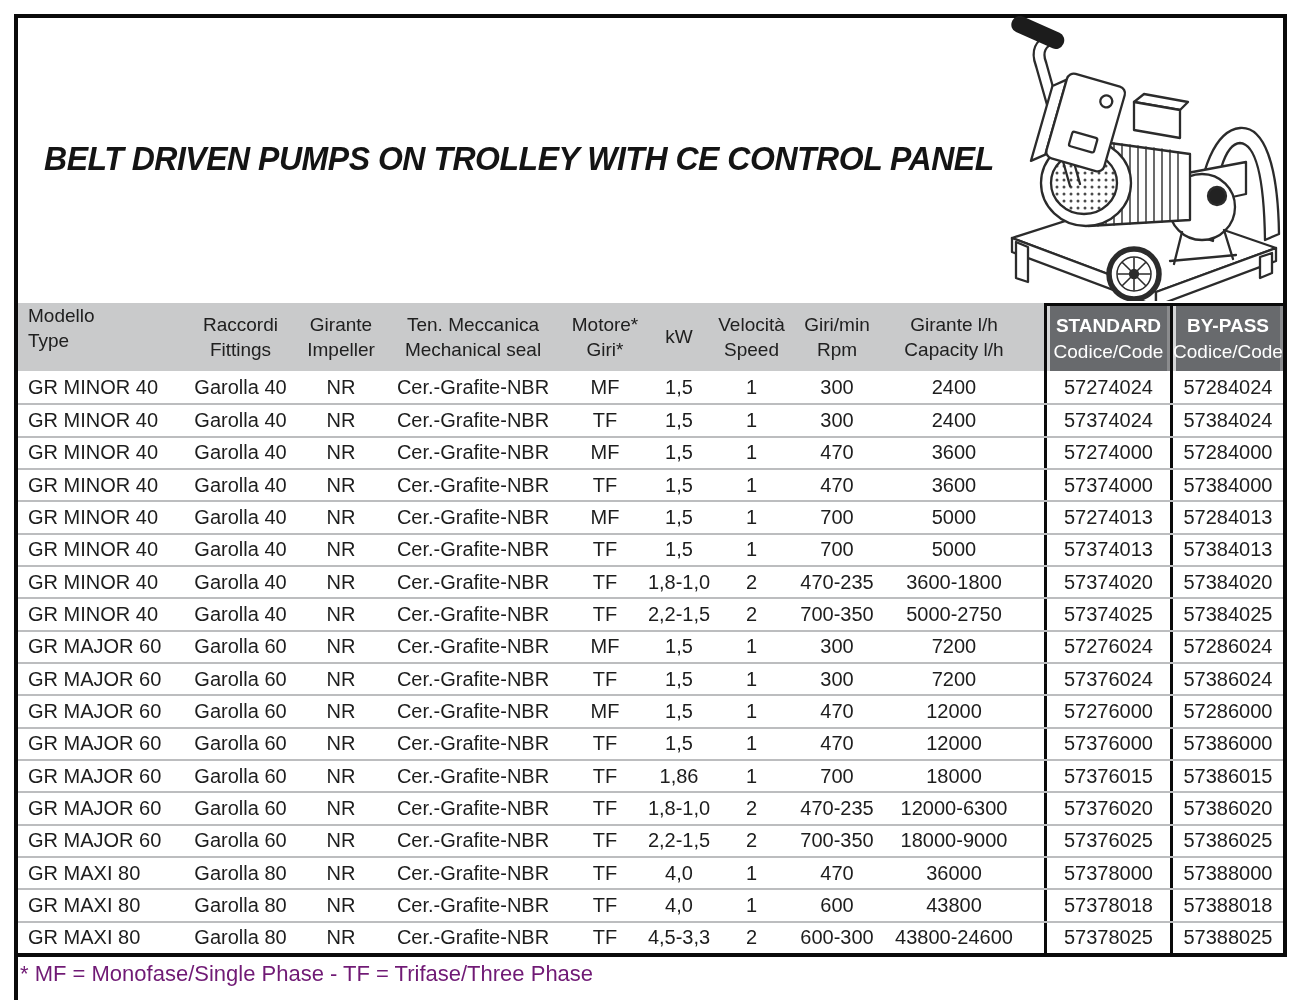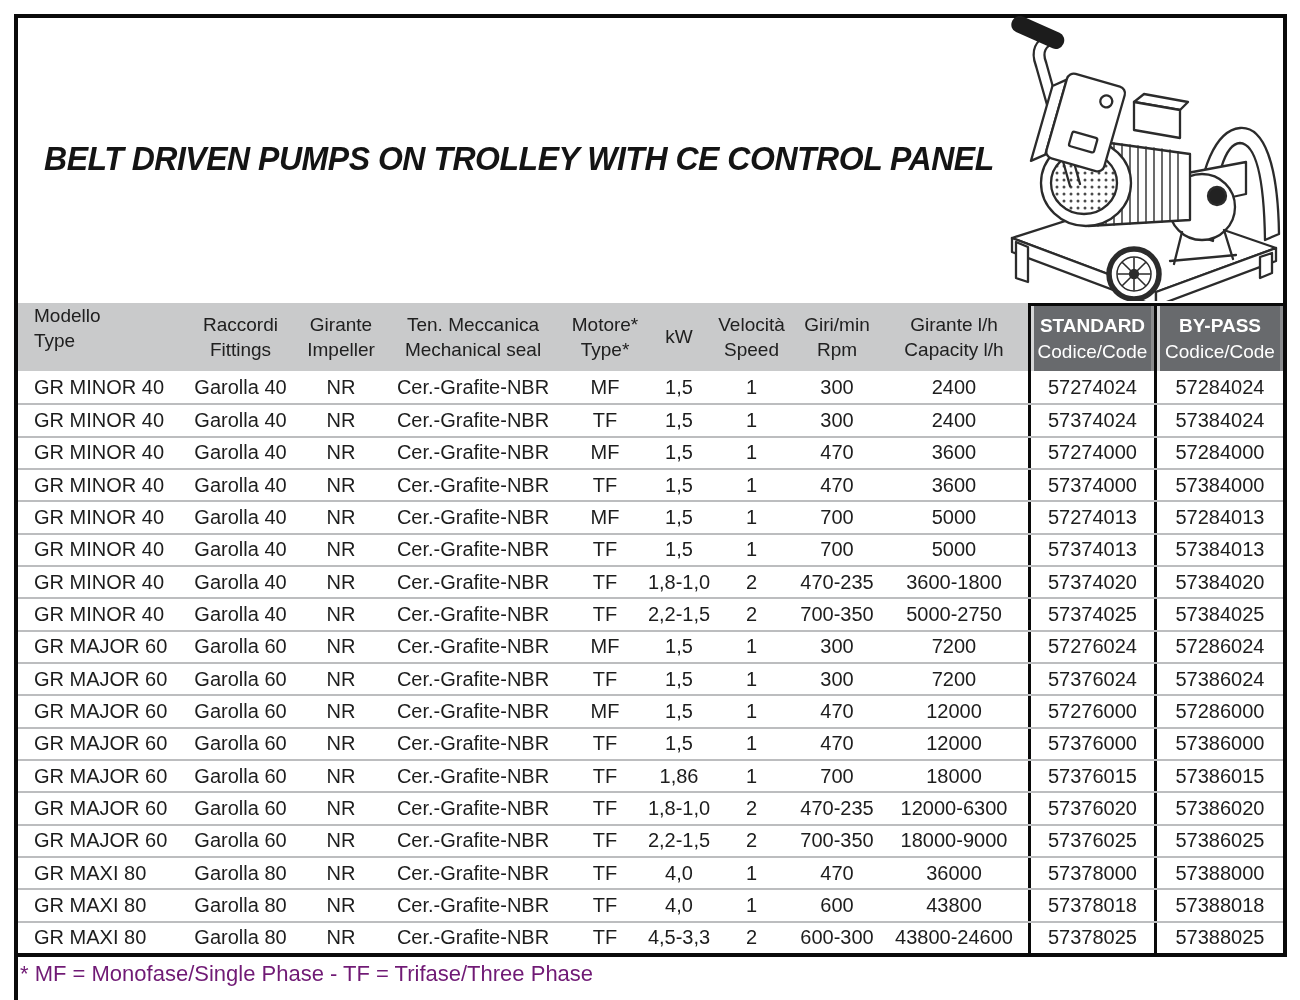--- a/index.html
+++ b/index.html
@@ -47,23 +47,23 @@
   
   .col-0{width:166px;}
   .col-1{width:113px;}
   .col-2{width:88px;}
   .col-3{width:176px;}
   .col-4{width:88px;}
   .col-5{width:60px;}
   .col-6{width:85px;}
   .col-7{width:86px;}
   .col-8{width:148px;}
-  .col-9{width:126px;border-left:3px solid #0a0a0a;}
+  .col-9{width:126px;border-left:3px solid #0a0a0a;margin-left:16px;}
   .col-10{flex:1;border-left:3px solid #0a0a0a;}
-  .th.col-0,.td.col-0{justify-content:flex-start;align-items:flex-start;padding-left:16px;text-align:center;}
+  .th.col-0,.td.col-0{justify-content:flex-start;align-items:flex-start;padding-left:10px;text-align:center;}
   .td.col-0{align-items:center;font-weight:normal;}
   .footnote{
     position:absolute;left:20px;top:961px;font-size:22px;color:#701a75;white-space:nowrap;
   }
 </style>
 </head>
 <body>
 
 <div class="frame"></div>
 <div class="frame-right"></div>
@@ -159,21 +159,21 @@
       <div class="th col-2">
         <span class="l1">Girante</span>
         <span class="l2">Impeller</span>
       </div>
       <div class="th col-3">
         <span class="l1">Ten. Meccanica</span>
         <span class="l2">Mechanical seal</span>
       </div>
       <div class="th col-4">
         <span class="l1">Motore*</span>
-        <span class="l2">Type*</span>
+        <span class="l2">Giri*</span>
       </div>
       <div class="th col-5">
         <span class="l1">kW</span>
       </div>
       <div class="th col-6">
         <span class="l1">Velocità</span>
         <span class="l2">Speed</span>
       </div>
       <div class="th col-7">
         <span class="l1">Giri/min</span>

